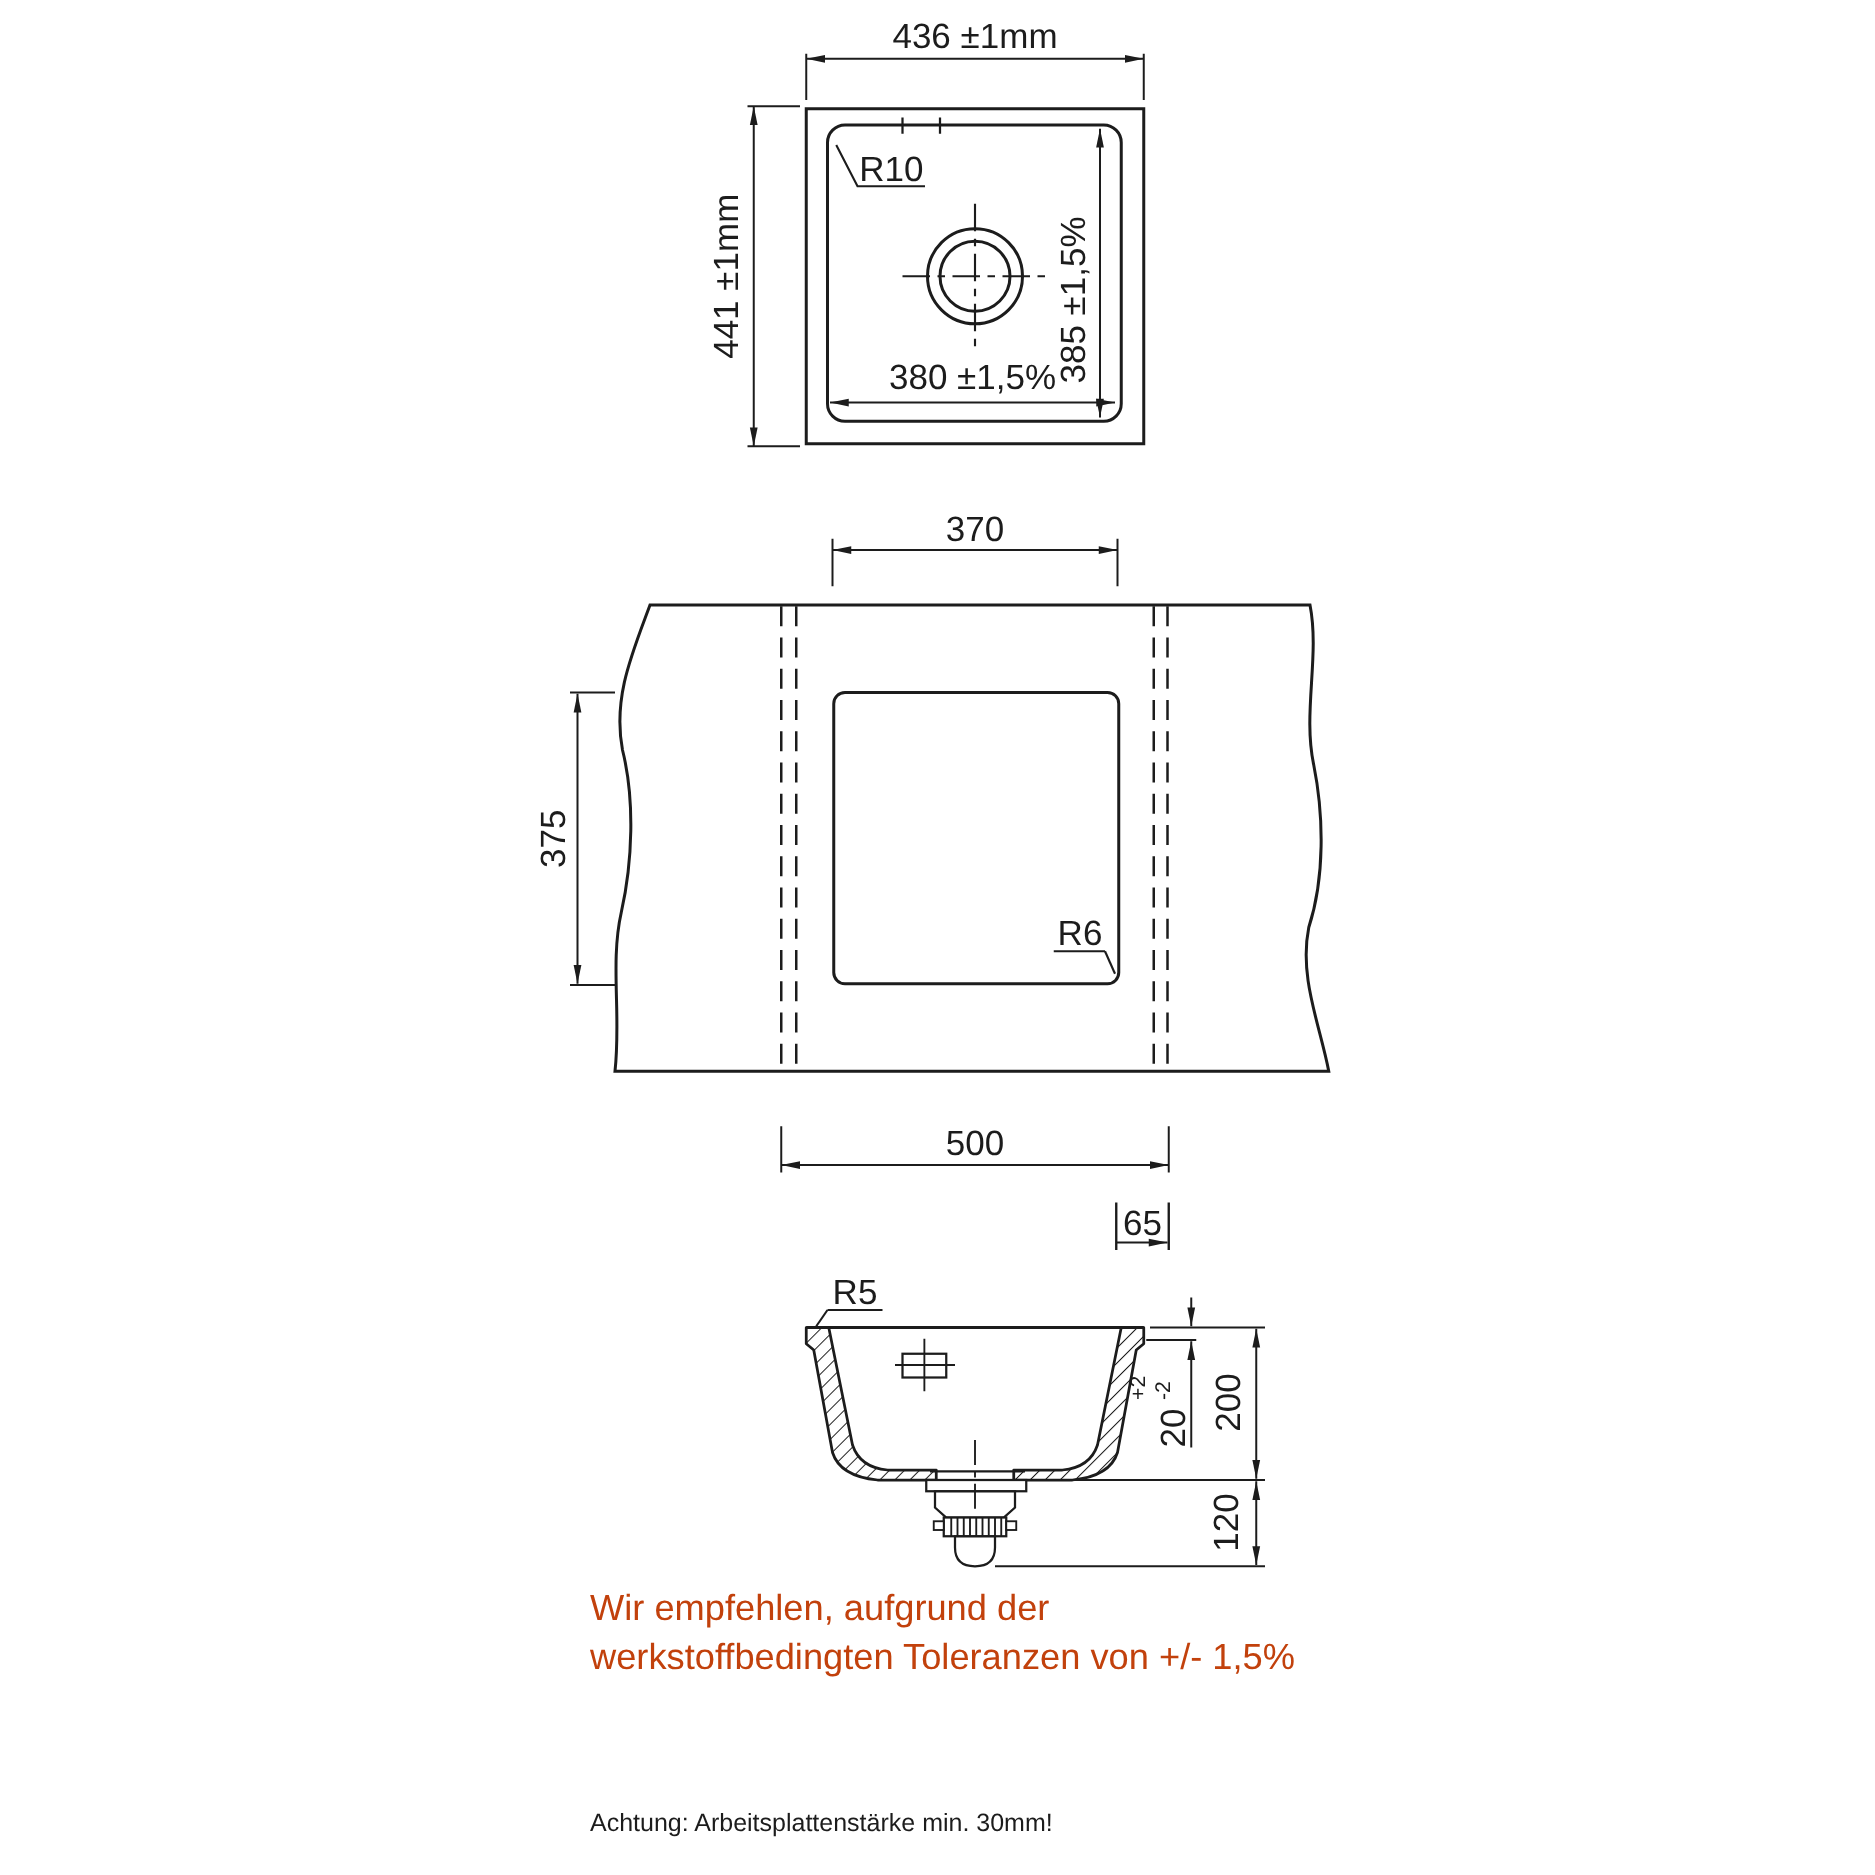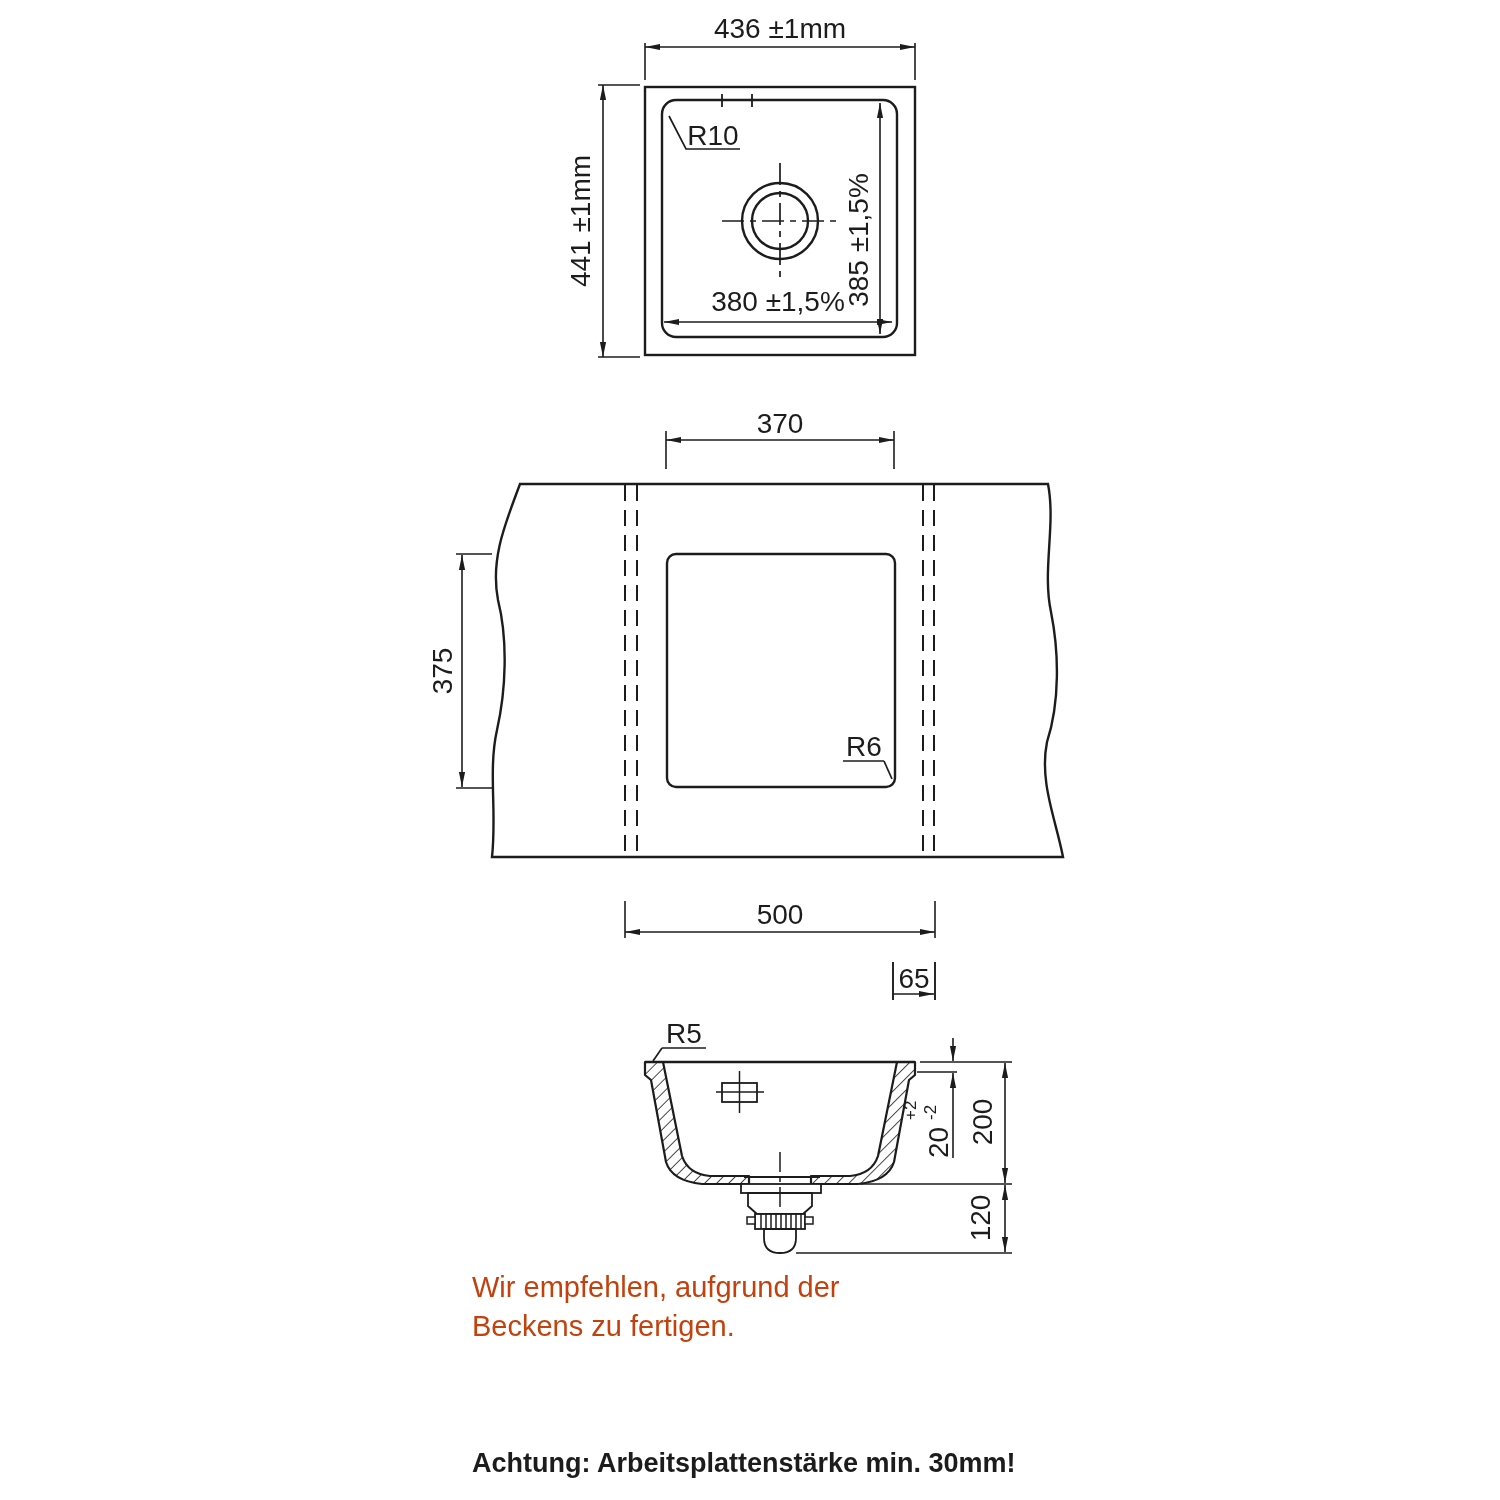--- a/index.html
+++ b/index.html
@@ -3,21 +3,21 @@
 <meta charset="utf-8">
 <style>
   html,body{margin:0;padding:0;background:#fff;}
   .canvas{position:relative;width:1500px;height:1500px;background:#ffffff;overflow:hidden;
           font-family:"Liberation Sans",sans-serif;}
   svg{position:absolute;left:0;top:0;}
   svg text{font-family:"Liberation Sans",sans-serif;fill:#1c1c1c;}
   .dim-text{font-size:28px;}
   .dim-text-sm{font-size:17px;}
   .notes{position:absolute;left:472px;top:1268px;color:#c2410c;font-size:29px;line-height:38.5px;white-space:nowrap;}
-  .warning{position:absolute;left:472px;top:1448px;color:#1c1c1c;font-size:27px;white-space:nowrap;font-weight:bold;}
+  .warning{position:absolute;left:472px;top:1448px;color:#1c1c1c;font-size:20px;white-space:nowrap;}
 </style>
 </head>
 <body>
 
 <div class="canvas">
 
 <svg width="1500" height="1500" viewBox="0 0 1500 1500">
   <defs>
     <marker id="arr" viewBox="0 0 16 8" refX="15.5" refY="4" markerWidth="16" markerHeight="8" orient="auto-start-reverse" markerUnits="userSpaceOnUse">
       <path d="M0.5,0.9 L15.5,4 L0.5,7.1 Z" fill="#1c1c1c"></path>
@@ -180,17 +180,17 @@
 
     <g>
       <line x1="1005" y1="1185" x2="1005" y2="1252" stroke-width="1.6" marker-start="url(#arr)" marker-end="url(#arr)"></line>
       <text class="dim-text" x="990" y="1218" text-anchor="middle" transform="rotate(-90 990 1218)" stroke="none" fill="#1c1c1c">120</text>
     </g>
   </g>
 </svg>
 
   <div class="notes">
     <div>Wir empfehlen, aufgrund der</div>
-    <div>Beckens zu fertigen.</div>
+    <div>werkstoffbedingten Toleranzen von +/- 1,5%</div>
   </div>
   <div class="warning">Achtung: Arbeitsplattenstärke min. 30mm!</div>
 
 </div>
 
 </body></html>

